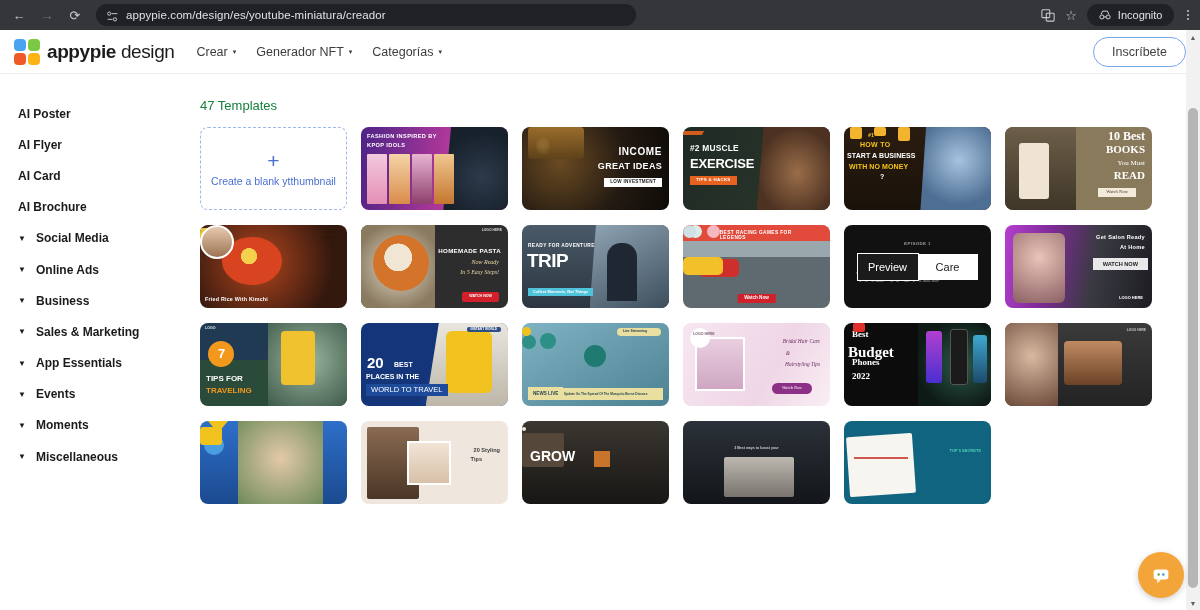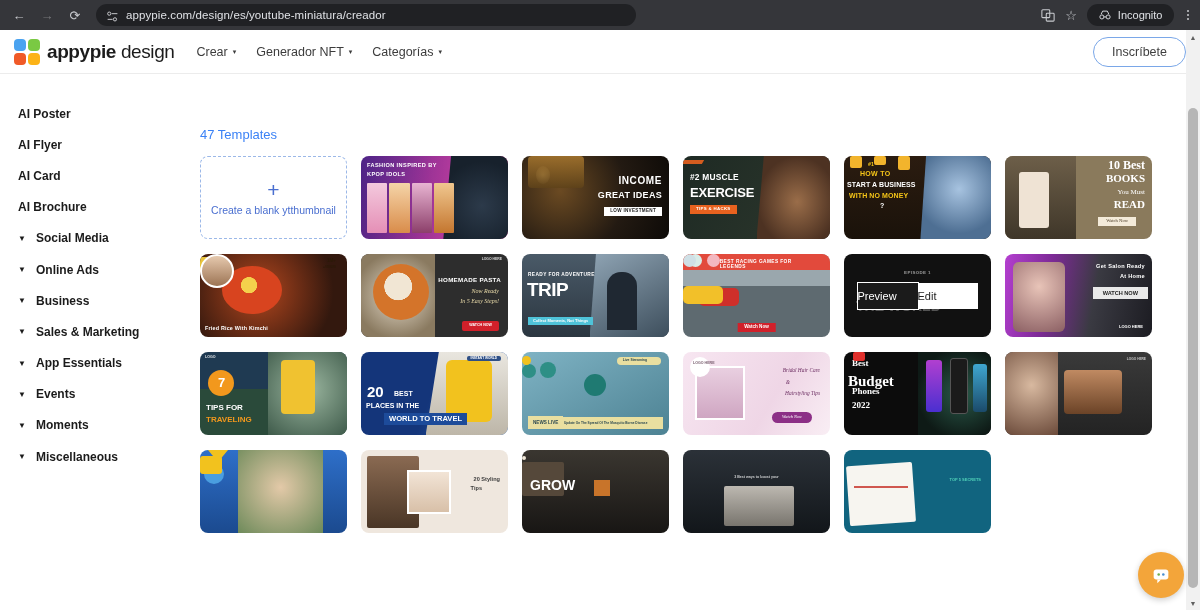--- a/index.html
+++ b/index.html
@@ -93,21 +93,21 @@
   
   .content { display: flex; margin-top: 24px; }
   .sidebar { width: 200px; padding-left: 18px; flex: none; }
   .side-item {
     font-size: 12px; color: #1b1b1b; font-weight: 600;
     padding: 8.6px 0; display: flex; align-items: center; gap: 9px; cursor: pointer;
   }
   .side-chev { font-size: 8px; color: #1b1b1b; width: 9px; display: inline-block; }
 
   .main { flex: 1; padding-right: 12px; }
-  .tpl-count { font-size: 13px; color: #3b82f6; margin-bottom: 14px; margin-top: 29px; }
+  .tpl-count { font-size: 13px; color: #15803d; margin-bottom: 14px; }
   .grid { display: grid; grid-template-columns: repeat(6, 147px); gap: 15px 14px; }
 
   .card {
     height: 83px; border-radius: 8px; overflow: hidden;
     position: relative; cursor: pointer;
     background: #222;
   }
   .blank-card {
     border: 1.4px dashed #9bb8e8; border-radius: 8px; background: #fff;
     display: flex; flex-direction: column; align-items: center; justify-content: center;
@@ -116,21 +116,21 @@
   .blank-plus { font-size: 21px; font-weight: 300; line-height: 1; color: #4a6fd0; }
   .blank-label { font-size: 10.5px; color: #4a6fd0; }
 
   .ov { position: absolute; inset: 0; }
   .ctext { position: absolute; color: #fff; line-height: 1.08; }
 
   .hover-card .hover-ov {
     position: absolute; inset: 0; display: flex; align-items: center; justify-content: center;
   }
   .hov-btn {
-    font-size: 11px; padding: 7px 0; width: 60px; 
+    font-size: 11px; padding: 7px 0; width: 60px; text-align: center;
     background: #fff; color: #222; cursor: pointer;
   }
   .hov-btn.preview { background: #1b1b1b; color: #fff; outline: 1.5px solid #fff; }
 
   .fab {
     position: absolute; right: 16px; bottom: 12px;
     width: 46px; height: 46px; border-radius: 50%;
     background: #f3a53a; cursor: pointer; z-index: 5;
     display: flex; align-items: center; justify-content: center;
     box-shadow: 0 2px 6px rgba(0,0,0,.2);
@@ -363,21 +363,21 @@
           <div class="ov" style="right:6px;bottom:5px;width:13px;height:13px;border-radius:50%;background:#cfe0e6"></div>
           <div class="ctext" style="left:50%;transform:translateX(-50%);bottom:5px;font-size:4.6px;font-weight:700;background:#d1202a;padding:2px 7px">Watch Now</div>
         </div>
 
         <div class="card hover-card" style="background:#111">
           <div class="ctext" style="left:50%;transform:translateX(-50%);top:17px;font-size:4.4px;font-weight:700;opacity:.55;letter-spacing:.4px">EPISODE 1</div>
           <div class="ctext" style="left:20px;top:27px;font-size:14px;font-weight:800;opacity:.28">EXPLORE</div>
           <div class="ctext" style="left:12px;top:45px;font-size:14px;font-weight:800;opacity:.28">THE WORLD</div>
           <div class="hover-ov">
             <div class="hov-btn preview">Preview</div>
-            <div class="hov-btn">Edit</div>
+            <div class="hov-btn">Care</div>
           </div>
         </div>
 
         <div class="card" style="background:linear-gradient(100deg,#b43fd0 0%,#7d2a96 30%,#3a3a42 60%,#1c1c22 100%)">
           <div class="ov" style="left:8px;top:8px;width:52px;height:70px;background:radial-gradient(circle at 50% 35%,#e8c4b8,#8b5f63);border-radius:6px"></div>
           <div class="ctext" style="right:7px;top:9px;font-size:5.6px;font-weight:700;text-align:right;letter-spacing:.3px">Get Salon Ready</div>
           <div class="ctext" style="right:7px;top:19px;font-size:5.6px;font-weight:700;text-align:right;letter-spacing:.3px">At Home</div>
           <div class="ctext" style="right:4px;top:33px;font-size:5.6px;font-weight:800;color:#222;background:#e9e9e9;padding:3px 10px">WATCH NOW</div>
           <div class="ctext" style="right:9px;bottom:8px;font-size:4px;font-weight:700;text-align:right;line-height:1.3">LOGO HERE</div>
         </div>
@@ -393,21 +393,21 @@
         </div>
 
 
         <div class="card" style="background:linear-gradient(110deg,#14357a 0 48%,#2f6ec8 100%)">
           <div class="ov" style="left:44%;background:linear-gradient(#e9e6df,#bdb6a8);clip-path:polygon(16% 0,100% 0,100% 100%,0 100%)"></div>
           <div class="ov" style="left:58%;top:8px;width:46px;height:62px;background:#f2c21e;border-radius:6px"></div>
           <div class="ctext" style="right:7px;top:4px;font-size:3.2px;font-weight:700;color:#fff;background:#2e4f86;padding:1px 4px;border-radius:2px">INSTANT WORLD</div>
           <div class="ctext" style="left:6px;top:32px;font-size:15px;font-weight:800">20</div>
           <div class="ctext" style="left:33px;top:38px;font-size:7px;font-weight:800">BEST</div>
           <div class="ctext" style="left:5px;top:50px;font-size:7px;font-weight:600">PLACES IN THE</div>
-          <div class="ctext" style="left:23px;top:61px;font-size:7.6px;font-weight:700;background:#1d4b9a;padding:2px 5px">WORLD TO TRAVEL</div>
+          <div class="ctext" style="left:5px;top:61px;font-size:7.6px;font-weight:400;background:#1d4b9a;padding:2px 5px">WORLD TO TRAVEL</div>
         </div>
 
         <div class="card" style="background:linear-gradient(150deg,#7fb3c4,#4d8293)">
           <div class="ov" style="left:18px;top:10px;width:16px;height:16px;border-radius:50%;background:#2e8f86"></div>
           <div class="ov" style="left:62px;top:22px;width:22px;height:22px;border-radius:50%;background:#1f7a72"></div>
           <div class="ov" style="right:16px;top:12px;width:14px;height:14px;border-radius:50%;background:#2e8f86"></div>
           <div class="ctext" style="right:8px;top:5px;font-size:3.4px;font-weight:700;color:#2b4850;background:#e9dfa0;padding:2px 14px 2px 6px;border-radius:7px">Live Streaming</div>
           <div class="ov" style="right:8px;top:4px;width:9px;height:9px;border-radius:50%;background:#f2c21e"></div>
           <div class="ctext" style="left:6px;bottom:6px;font-size:4.6px;font-weight:800;color:#2b4850;background:#e9dfa0;padding:4px 5px;line-height:1.15">NEWS LIVE</div>
           <div class="ctext" style="left:38px;bottom:6px;right:6px;font-size:3.2px;font-weight:700;color:#2b4850;background:#e9dfa0;padding:4px 4px;line-height:1.3">Update On The Spread Of The Mosquito Borne Disease</div>

